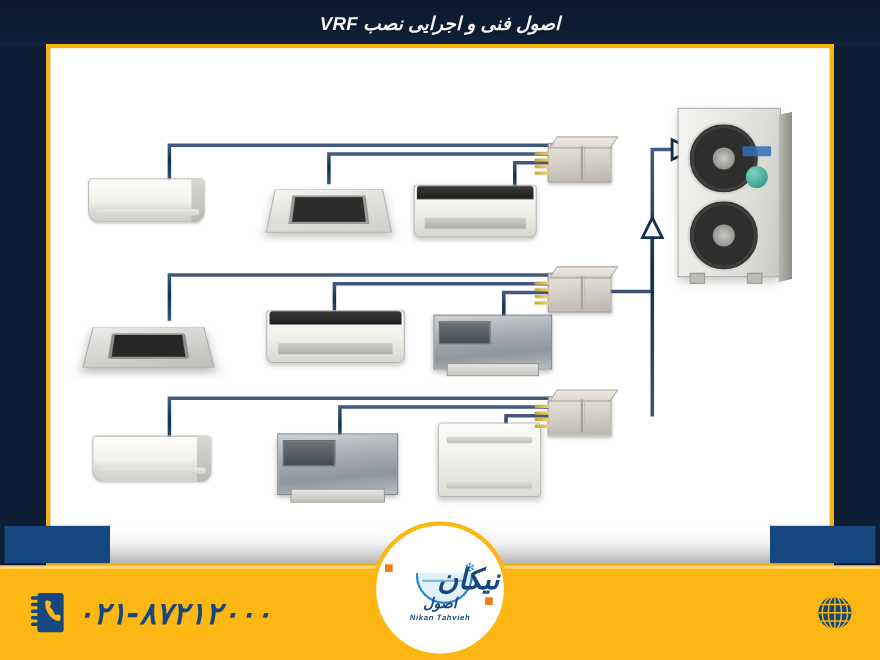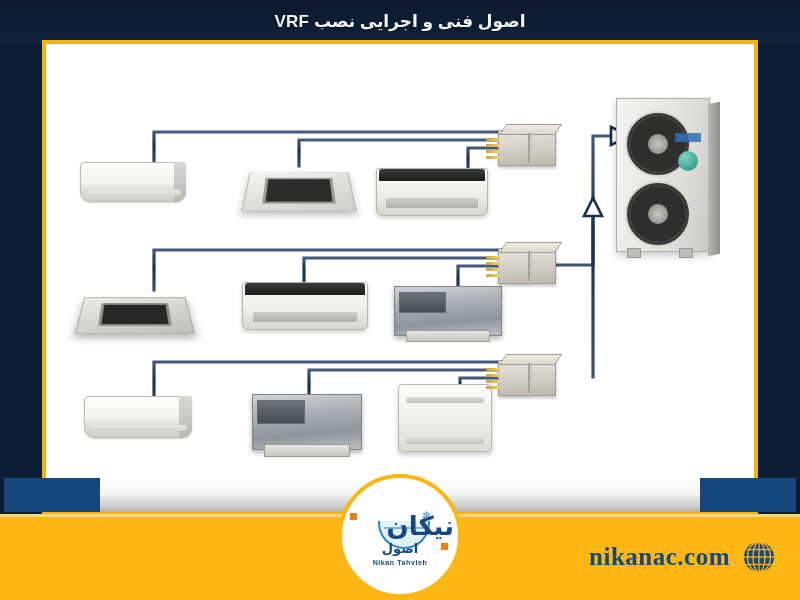--- a/index.html
+++ b/index.html
@@ -3,21 +3,21 @@
 <meta charset="utf-8">
 <title>VRF</title>
 <style>
   html,body{margin:0;padding:0;}
   body{
     width:800px;height:600px;overflow:hidden;
     background:#0d1d33;
     font-family:"Liberation Sans","DejaVu Sans",sans-serif;
     position:relative;
   }
-  .page{position:absolute;inset:0;width:800px;height:600px;}
+  .page{position:absolute;inset:0;width:800px;height:600px;font-style:italic;}
 
   
   .header{
     position:absolute;left:0;top:0;width:800px;height:42px;
     background:linear-gradient(180deg,#0b1a2e 0%,#0c1d33 60%,#10223c 100%);
     display:flex;align-items:center;justify-content:center;
   }
   .header-title{
     color:#f2f4f8;font-size:17px;font-weight:700;letter-spacing:.2px;
     text-shadow:0 1px 1px rgba(0,0,0,.6);
@@ -344,23 +344,36 @@
     </div>
 
     <div class="corner-block left"></div>
     <div class="corner-block right"></div>
     <div class="grad-strip"></div>
   </div>
 
   <div class="footer">
     <div class="footer-sep"></div>
 
+    <div class="phone-wrap">
+      <svg class="phone-ico" viewBox="0 0 30 36">
+        <rect x="6" y="0" width="24" height="36" rx="3" fill="#16477e"></rect>
+        <g fill="#16477e">
+          <rect x="0" y="3" width="9" height="3.2" rx="1.4"></rect>
+          <rect x="0" y="9" width="9" height="3.2" rx="1.4"></rect>
+          <rect x="0" y="15" width="9" height="3.2" rx="1.4"></rect>
+          <rect x="0" y="21" width="9" height="3.2" rx="1.4"></rect>
+          <rect x="0" y="27" width="9" height="3.2" rx="1.4"></rect>
+        </g>
+        <path d="M13 9c0-1.6 1.3-2.6 2.5-2.2l2 .7c1 .4 1.4 1.5 1 2.4l-.8 1.8c-.3.7-.1 1.5.5 2 1.5 1.4 2.6 3.2 3.2 5 .2.8.9 1.2 1.7 1.1l2-.2c1-.1 1.9.7 1.9 1.7v2.1c0 1.3-1.2 2.3-2.5 2.1C19.3 24.6 13 18 13 9z" fill="#fcb713"></path>
+      </svg>
+      <div class="phone-text">۰۲۱-۸۷۲۱۲۰۰۰</div>
+    </div>
 
     <div class="site-wrap">
-      <div class="site-text">nikanac.com</div>
       <svg class="globe-ico" viewBox="0 0 34 34">
         <circle cx="17" cy="17" r="15" fill="#16477e"></circle>
         <g stroke="#fcb713" stroke-width="1.3" fill="none">
           <ellipse cx="17" cy="17" rx="6" ry="15"></ellipse>
           <ellipse cx="17" cy="17" rx="11.5" ry="15"></ellipse>
           <line x1="2" y1="17" x2="32" y2="17"></line>
           <line x1="4.4" y1="9.5" x2="29.6" y2="9.5"></line>
           <line x1="4.4" y1="24.5" x2="29.6" y2="24.5"></line>
           <line x1="17" y1="2" x2="17" y2="32"></line>
         </g>

